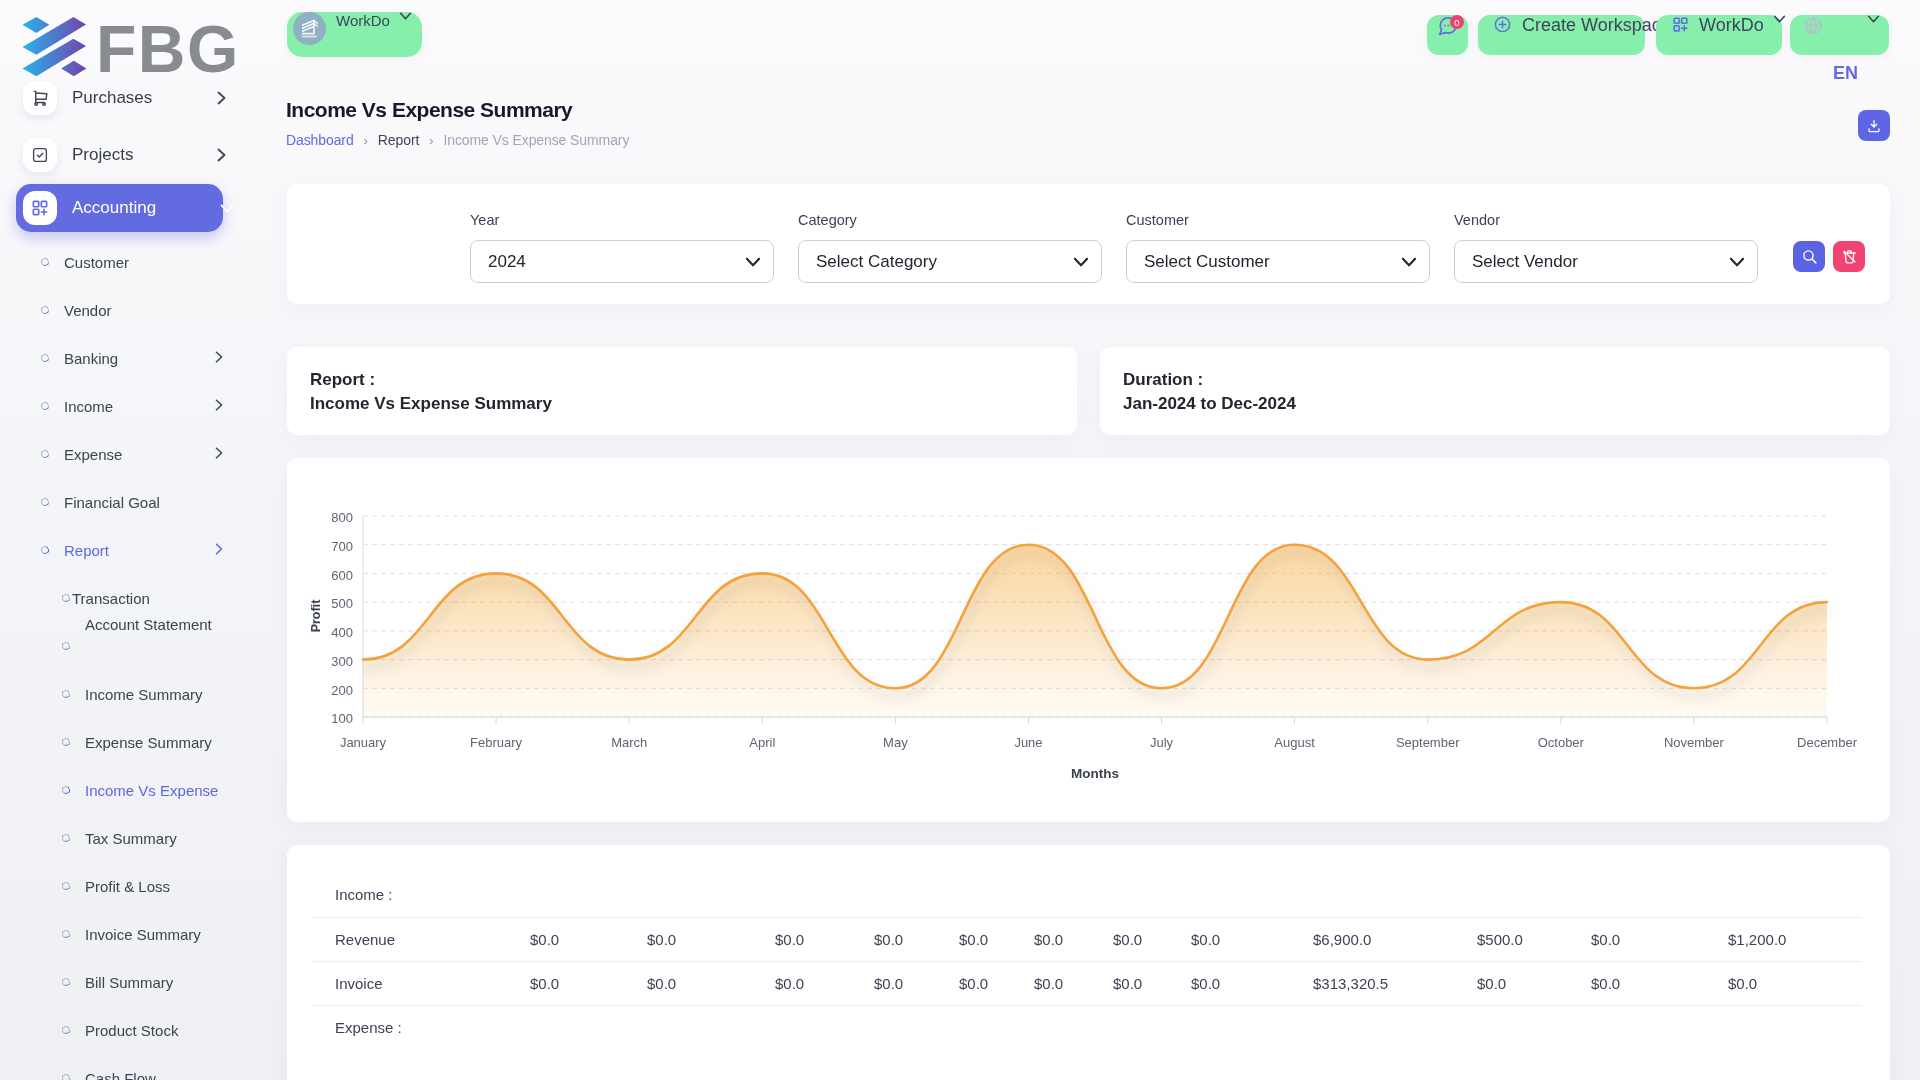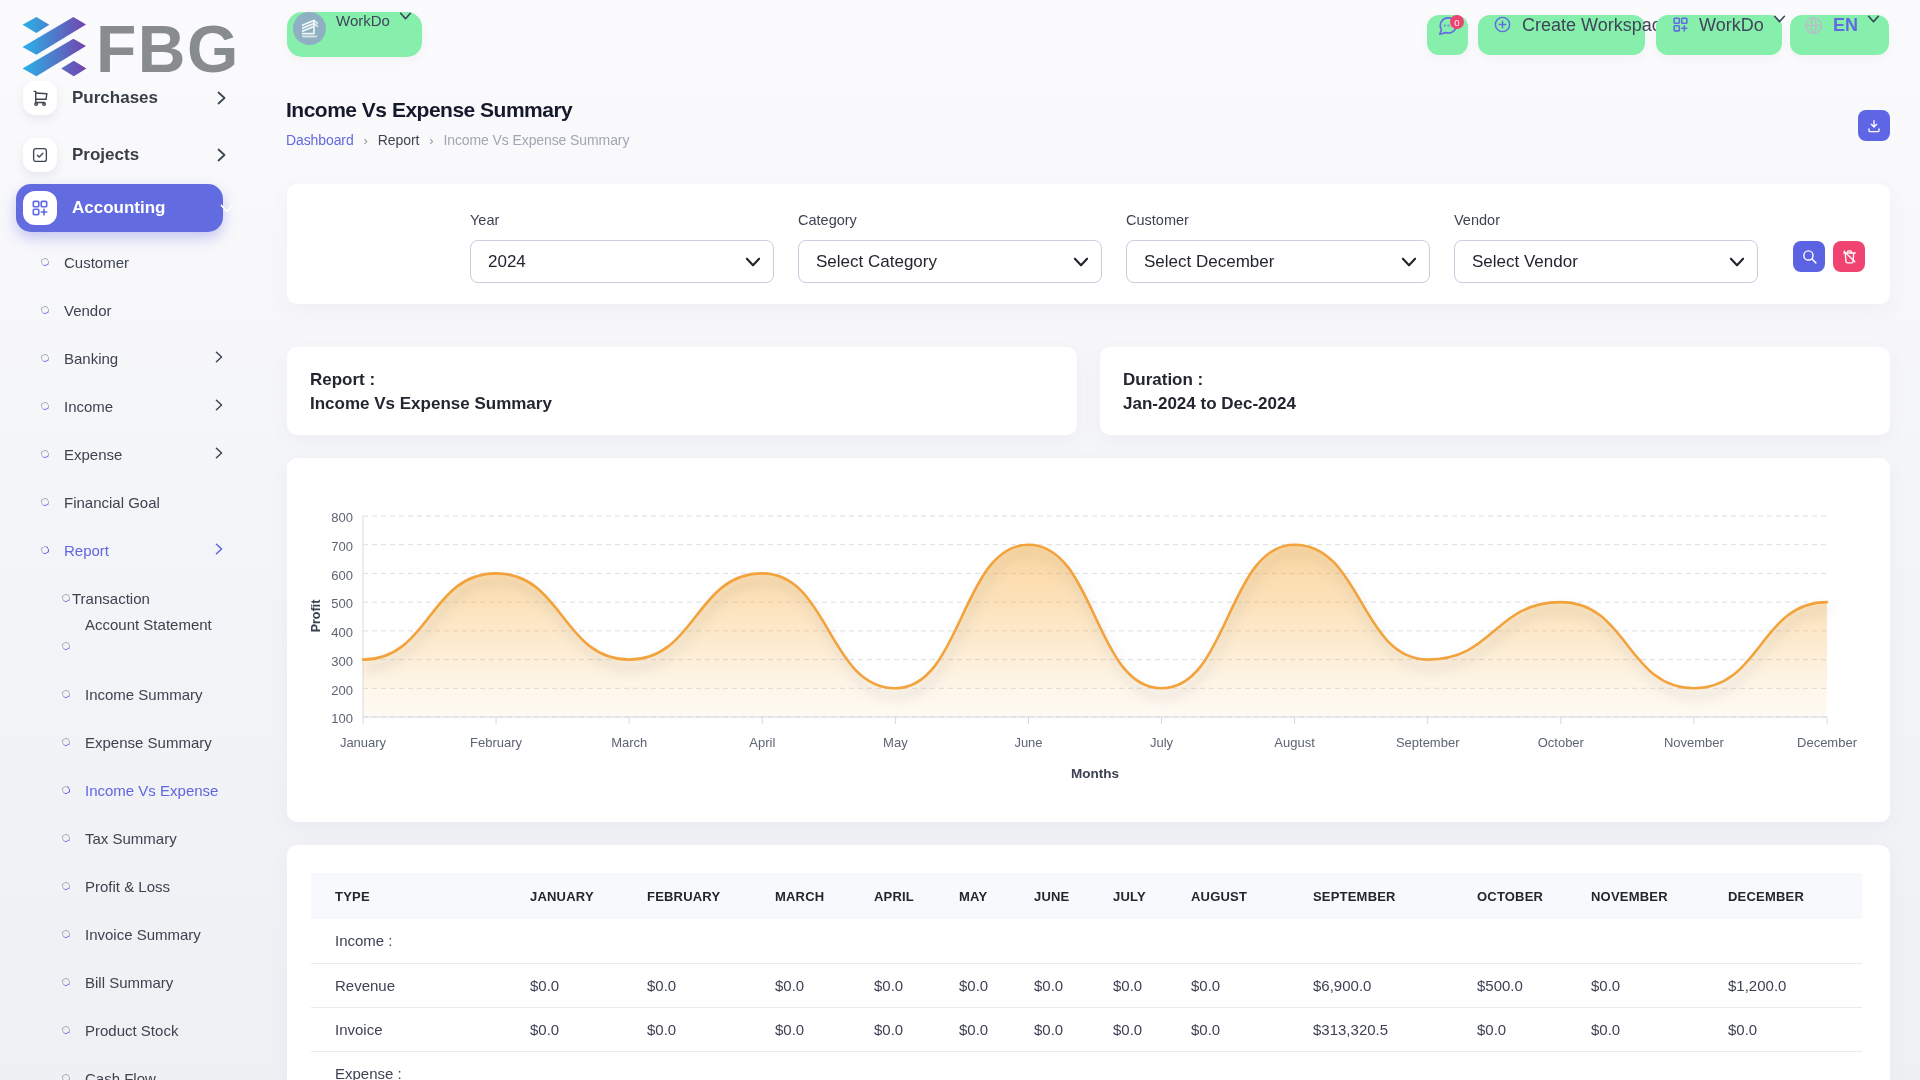--- a/index.html
+++ b/index.html
@@ -3,21 +3,21 @@
 <meta charset="utf-8">
 <style>
 * { margin:0; padding:0; box-sizing:border-box; }
 html,body { width:1920px; height:1080px; overflow:hidden; font-family:"Liberation Sans", sans-serif; }
 body { background:linear-gradient(180deg,#fbfbfd 0%,#f4f5f8 45%,#eef0f4 100%); }
 .abs { position:absolute; }
 
 #sidebar { position:absolute; left:0; top:0; width:266px; height:1080px; }
 .logo-txt { position:absolute; left:96px; top:11px; font-size:66px; font-weight:bold; color:#898c8f; letter-spacing:1.5px; }
 .iconbox { position:absolute; left:23px; width:34px; height:34px; background:#fff; border-radius:12px; box-shadow:0 4px 10px rgba(80,80,120,.10); display:flex; align-items:center; justify-content:center; }
-.mlabel { position:absolute; left:72px; font-size:17px; font-weight:700; color:#383e48; }
+.mlabel { position:absolute; left:72px; font-size:17px; font-weight:400; color:#383e48; }
 .chev { position:absolute; }
 #acct-pill { position:absolute; left:16px; top:184px; width:207px; height:48px; background:#636be1; border-radius:15px; box-shadow:0 6px 14px rgba(99,107,225,.35); }
 #acct-pill .iconbox { left:7px; top:7px; box-shadow:none; }
 #acct-pill .mlabel { color:#fff; left:56px; top:14px; }
 .sub { position:absolute; font-size:15px; color:#3d434f; }
 .bullet { position:absolute; width:8px; height:8px; border-radius:50%; border:1.7px solid #a9aebc; border-bottom-color:#6a71e6; transform:rotate(-20deg); }
 .bullet.blue { border-bottom-color:#5b63e8; border-right-color:#5b63e8; }
 .blue-t { color:#6066e0 !important; }
 
 .tbtn { position:absolute; top:15px; height:40px; background:#86efac; border-radius:12px; box-shadow:0 3px 8px rgba(100,100,140,.06); display:flex; align-items:flex-start; }
@@ -208,21 +208,21 @@
       </svg>
     </span>
 </div>
 <div class="tbtn" style="left:1790px;width:99px;">
   <span style="margin-left:13px;display:flex;">
       <svg width="21" height="21" viewBox="0 0 24 24" fill="none" stroke="#b9bdc9" stroke-width="1.7">
         <circle cx="12" cy="12" r="9"></circle>
         <path d="M3 12h18M12 3a14.5 14.5 0 0 1 0 18M12 3a14.5 14.5 0 0 0 0 18"></path>
       </svg>
     </span>
-  <span style="margin-left:9px;color:#626ae0;font-weight:600;">EN</span>
+  <span style="margin-left:9px;color:#626ae0;font-weight:600;margin-top:48px;">EN</span>
   <span style="margin-left:9px;display:flex;">
       <svg width="13" height="8" viewBox="0 0 14 9" fill="none" stroke="#3a4356" stroke-width="1.8" stroke-linecap="round" stroke-linejoin="round">
         <path d="M1.5 1.5L7 7.5L12.5 1.5"></path>
       </svg>
     </span>
 </div>
 
 <div class="abs" style="left:1858px;top:110px;width:32px;height:31px;background:#5f66e6;border-radius:8px;display:flex;align-items:center;justify-content:center;">
   <svg width="16" height="16" viewBox="0 0 24 24" fill="none" stroke="#fff" stroke-width="2" stroke-linecap="round" stroke-linejoin="round">
       <path d="M12 4v9M8 9.5l4 4 4-4"></path>
@@ -243,21 +243,21 @@
   </svg>
 <div class="flabel" style="left:798px;top:212px">Category</div>
 <div class="fselect" style="left:798px;top:240px">
     <div class="val">Select Category</div>
   </div>
 <svg class="abs" style="left:1073px;top:257px" width="16" height="10" viewBox="0 0 14 9" fill="none" stroke="#23262f" stroke-width="1.9" stroke-linecap="round" stroke-linejoin="round">
     <path d="M1.5 1.5L7 7.5L12.5 1.5"></path>
   </svg>
 <div class="flabel" style="left:1126px;top:212px">Customer</div>
 <div class="fselect" style="left:1126px;top:240px">
-    <div class="val">Select December</div>
+    <div class="val">Select Customer</div>
   </div>
 <svg class="abs" style="left:1401px;top:257px" width="16" height="10" viewBox="0 0 14 9" fill="none" stroke="#23262f" stroke-width="1.9" stroke-linecap="round" stroke-linejoin="round">
     <path d="M1.5 1.5L7 7.5L12.5 1.5"></path>
   </svg>
 <div class="flabel" style="left:1454px;top:212px">Vendor</div>
 <div class="fselect" style="left:1454px;top:240px">
     <div class="val">Select Vendor</div>
   </div>
 <svg class="abs" style="left:1729px;top:257px" width="16" height="10" viewBox="0 0 14 9" fill="none" stroke="#23262f" stroke-width="1.9" stroke-linecap="round" stroke-linejoin="round">
     <path d="M1.5 1.5L7 7.5L12.5 1.5"></path>
@@ -357,35 +357,20 @@
       <col style="width:75px">
       <col style="width:79px">
       <col style="width:78px">
       <col style="width:122px">
       <col style="width:164px">
       <col style="width:114px">
       <col style="width:137px">
       <col style="width:158px">
     </colgroup>
   <tbody>
-      <tr>
-        <th>TYPE</th>
-        <th>JANUARY</th>
-        <th>FEBRUARY</th>
-        <th>MARCH</th>
-        <th>APRIL</th>
-        <th>MAY</th>
-        <th>JUNE</th>
-        <th>JULY</th>
-        <th>AUGUST</th>
-        <th>SEPTEMBER</th>
-        <th>OCTOBER</th>
-        <th>NOVEMBER</th>
-        <th>DECEMBER</th>
-      </tr>
   <tr class="first">
         <td>Income :</td>
         <td></td>
         <td></td>
         <td></td>
         <td></td>
         <td></td>
         <td></td>
         <td></td>
         <td></td>

